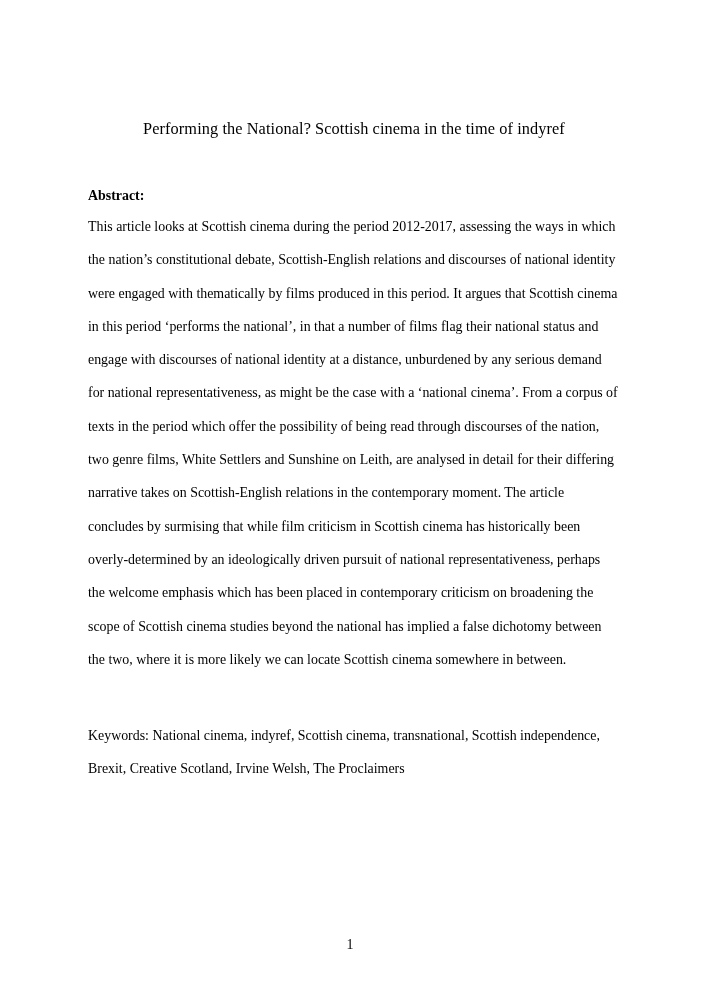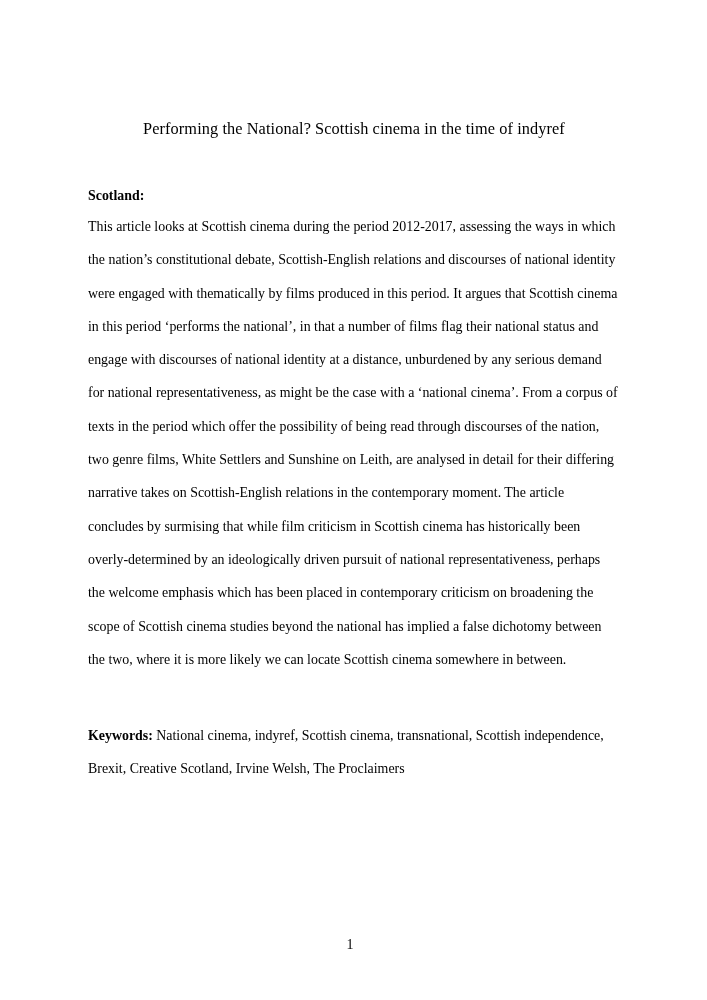--- a/index.html
+++ b/index.html
@@ -38,39 +38,39 @@
     line-height: 33.3px;
     text-align: left;
   }
   .body-text .italic { }
   .keywords {
     margin-top: 43px;
     font-size: 13.9px;
     line-height: 33.3px;
     text-align: left;
   }
-  .keywords .kw-label { font-weight: bold; }
+  .keywords .kw-label { font-weight: normal; }
   .page-number {
     position: absolute;
     top: 919px;
     left: 0;
     right: 7px;
     text-align: center;
     font-size: 13.9px;
     line-height: 20px;
   }
 </style>
 </head>
 <body>
 
 <div class="page">
   <div class="content">
     <h1 class="title">Performing the National? Scottish cinema in the time of indyref</h1>
 
-    <p class="abstract-heading">Scotland:</p>
+    <p class="abstract-heading">Abstract:</p>
 
     <p class="body-text"><span>This article looks at Scottish cinema during the period 2012-2017, assessing the ways in which the nation’s constitutional debate, Scottish-English relations and discourses of national identity were engaged with thematically by films produced in this period. It argues that Scottish cinema in this period ‘performs the national’, in that a number of films flag their national status and engage with discourses of national identity at a distance, unburdened by any serious demand for national representativeness, as might be the case with a ‘national cinema’. From a corpus of texts in the period which offer the possibility of being read through discourses of the nation, two genre films, </span><span class="italic">White Settlers</span><span> and </span><span class="italic">Sunshine on Leith</span><span>, are analysed in detail for their differing narrative takes on Scottish-English relations in the contemporary moment. The article concludes by surmising that while film criticism in Scottish cinema has historically been overly-determined by an ideologically driven pursuit of national representativeness, perhaps the welcome emphasis which has been placed in contemporary criticism on broadening the scope of Scottish cinema studies beyond the national has implied a false dichotomy between the two, where it is more likely we can locate Scottish cinema somewhere in between.</span></p>
 
     <p class="keywords"><span class="kw-label">Keywords:</span><span> National cinema, indyref, Scottish cinema, transnational, Scottish independence, Brexit, Creative Scotland, Irvine Welsh, The Proclaimers</span></p>
   </div>
 
   <div class="page-number">1</div>
 </div>
 
 </body></html>

